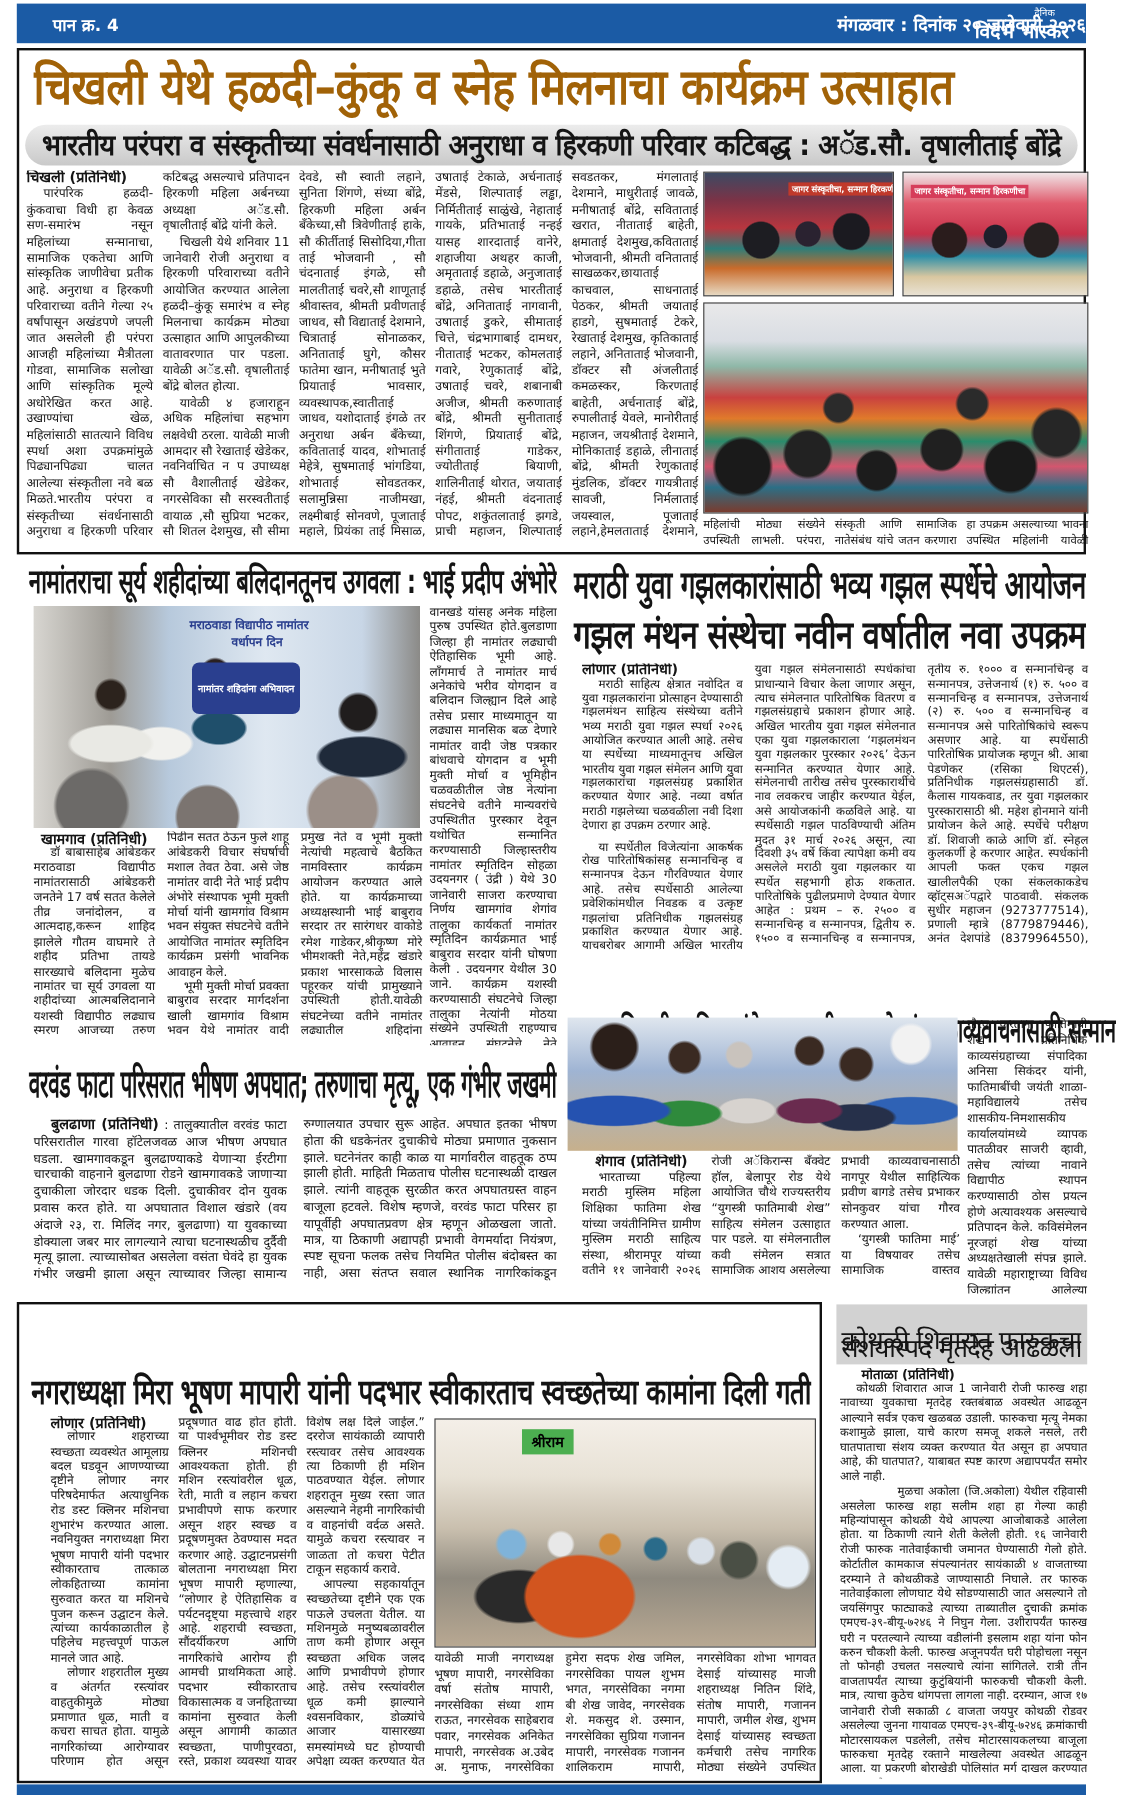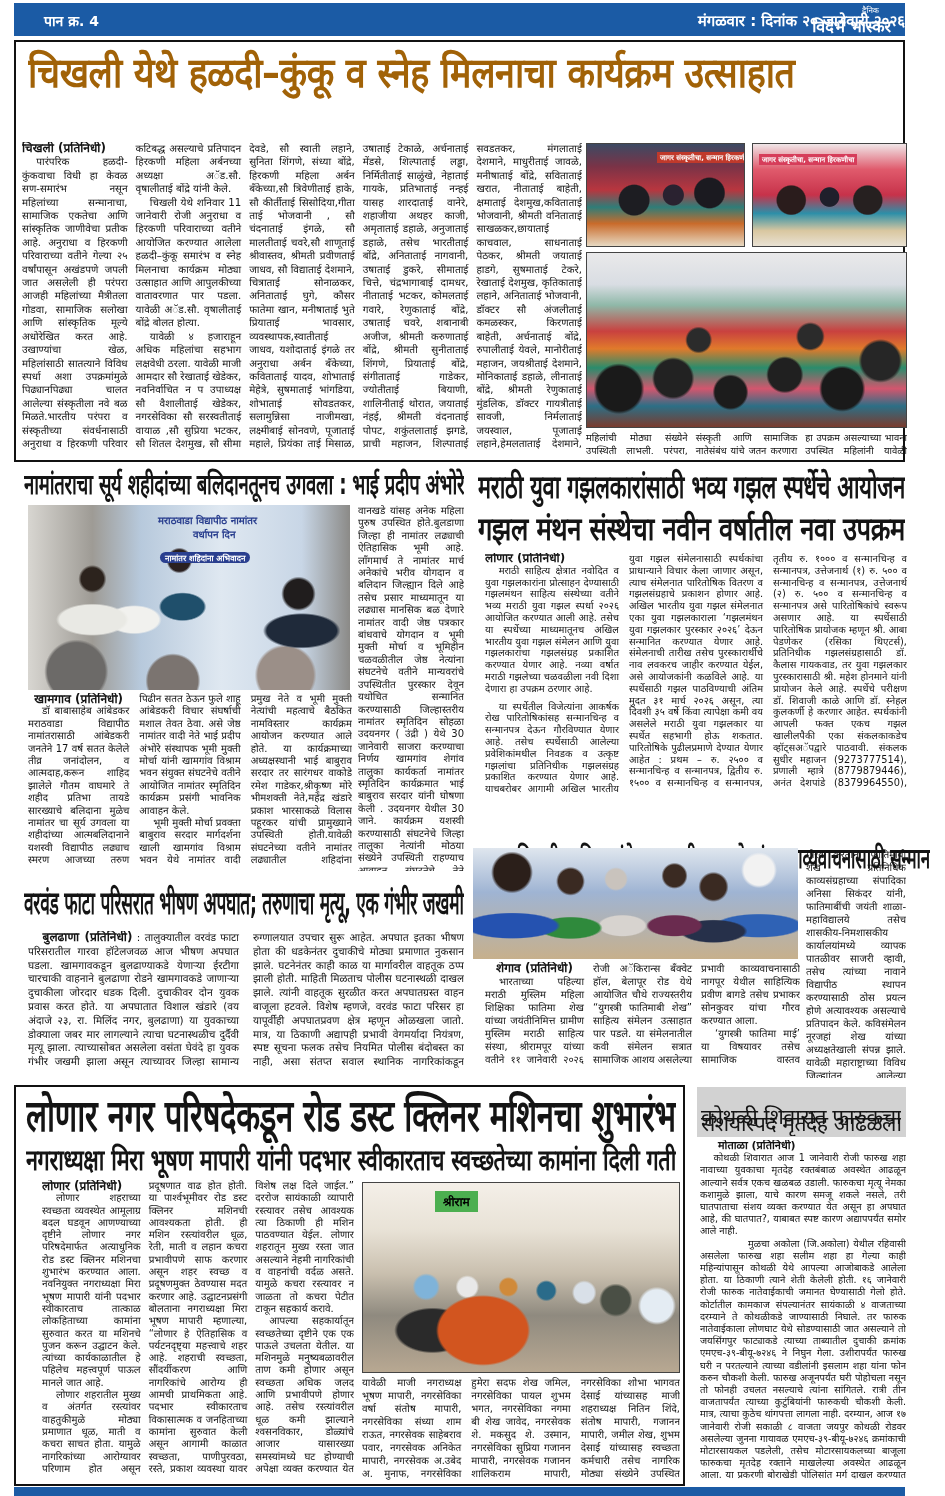--- a/index.html
+++ b/index.html
@@ -36,20 +36,23 @@
   <div class="abs bar" style="left: 14px; top: 3px; width: 891px; height: 33px; background: rgb(27, 91, 165);">
     <div class="abs hdr-pg">पान क्र. 4</div>
     <div class="abs hdr-date">मंगळवार : दिनांक २० जानेवारी २०२६</div>
     <div class="abs hdr-pre">दैनिक</div>
     <div class="abs hdr-name">विदर्भ भास्कर</div>
   </div>
 
   <div class="abs box" style="left:14px;top:40px;width:891px;height:422px;border-width:2px;">
     <div class="abs fit hl-main" style="left:12px;top:3px;width:862px;height:58px;">
       <span class="fit-inner" style="transform: scaleX(0.875127);">चिखली येथे हळदी–कुंकू  व स्नेह मिलनाचा कार्यक्रम उत्साहात</span>
+    </div>
+    <div class="abs fit pill" style="left:5px;top:62px;width:877px;height:34px;">
+      <span class="fit-inner" style="transform: scaleX(0.936053);">भारतीय परंपरा व संस्कृतीच्या संवर्धनासाठी अनुराधा व हिरकणी परिवार कटिबद्ध : अॅड.सौ. वृषालीताई बोंद्रे</span>
     </div>
     <div class="abs cols" style="left:6px;top:100px;width:560px;height:316px;column-count:5;column-gap:8px;font-size:10.2px;line-height:13.4px;">
       <p class="nodent">
           <span class="dateline">चिखली (प्रतिनिधी)</span>
         </p>
       <p>पारंपरिक हळदी-कुंकवाचा विधी हा केवळ सण-समारंभ नसून महिलांच्या सन्मानाचा, सामाजिक एकतेचा आणि सांस्कृतिक जाणीवेचा प्रतीक आहे. अनुराधा व हिरकणी परिवाराच्या वतीने गेल्या २५ वर्षांपासून अखंडपणे जपली जात असलेली ही परंपरा आजही महिलांच्या मैत्रीतला गोडवा, सामाजिक सलोखा आणि सांस्कृतिक मूल्ये अधोरेखित करत आहे. उखाण्यांचा खेळ, महिलांसाठी सातत्याने विविध स्पर्धा अशा उपक्रमांमुळे पिढ्यानपिढ्या चालत आलेल्या संस्कृतीला नवे बळ मिळते.भारतीय परंपरा व संस्कृतीच्या संवर्धनासाठी अनुराधा व हिरकणी परिवार कटिबद्ध असल्याचे प्रतिपादन हिरकणी महिला अर्बनच्या अध्यक्षा अॅड.सौ. वृषालीताई बोंद्रे यांनी केले.</p>
       <p>चिखली येथे शनिवार 11 जानेवारी रोजी अनुराधा व हिरकणी परिवाराच्या वतीने आयोजित करण्यात आलेला हळदी–कुंकू समारंभ व स्नेह मिलनाचा कार्यक्रम मोठ्या उत्साहात आणि आपुलकीच्या वातावरणात पार पडला. यावेळी अॅड.सौ. वृषालीताई बोंद्रे बोलत होत्या.</p>
       <p>यावेळी ४ हजाराहून अधिक महिलांचा सहभाग लक्षवेधी ठरला. यावेळी माजी आमदार सौ रेखाताई खेडेकर, नवनिर्वाचित न प उपाध्यक्ष सौ वैशालीताई खेडेकर, नगरसेविका सौ सरस्वतीताई वायाळ ,सौ सुप्रिया भटकर, सौ शितल देशमुख, सौ सीमा देवडे, सौ स्वाती लहाने, सुनिता शिंगणे, संध्या बोंद्रे, हिरकणी महिला अर्बन बँकेच्या,सौ त्रिवेणीताई हाके, सौ कीर्तीताई सिसोदिया,गीता ताई भोजवानी , सौ चंदनाताई इंगळे, सौ मालतीताई चवरे,सौ शाणूताई श्रीवास्तव, श्रीमती प्रवीणताई जाधव, सौ विद्याताई देशमाने, चित्राताई सोनाळकर, अनिताताई घुगे, कौसर फातेमा खान, मनीषाताई भुते प्रियाताई भावसार, व्यवस्थापक,स्वातीताई जाधव, यशोदाताई इंगळे तर अनुराधा अर्बन बँकेच्या, कविताताई यादव, शोभाताई मेहेत्रे, सुषमाताई भांगडिया, शोभाताई सोवडतकर, सलामुन्निसा नाजीमखा, लक्ष्मीबाई सोनवणे, पूजाताई महाले, प्रियंका ताई मिसाळ, उषाताई टेकाळे, अर्चनाताई मेंडसे, शिल्पाताई लड्ढा, निर्मितीताई साळुंखे, नेहाताई गायके, प्रतिभाताई नन्हई यासह शारदाताई वानेरे, शहाजीया अथहर काजी, अमृताताई डहाळे, अनुजाताई डहाळे, तसेच भारतीताई बोंद्रे, अनिताताई नागवानी, उषाताई डुकरे, सीमाताई चित्ते, चंद्रभागाबाई दामधर, नीताताई भटकर, कोमलताई गवारे, रेणुकाताई बोंद्रे, उषाताई चवरे, शबानाबी अजीज, श्रीमती करुणाताई बोंद्रे, श्रीमती सुनीताताई शिंगणे, प्रियाताई बोंद्रे, संगीताताई गाडेकर, ज्योतीताई बियाणी, शालिनीताई थोरात, जयाताई नंहई, श्रीमती वंदनाताई पोपट, शकुंतलाताई झगडे, प्राची महाजन, शिल्पाताई सवडतकर, मंगलाताई देशमाने, माधुरीताई जावळे, मनीषाताई बोंद्रे, सविताताई खरात, नीताताई बाहेती, क्षमाताई देशमुख,कविताताई भोजवानी, श्रीमती वनिताताई साखळकर,छायाताई काचवाल, साधनाताई पेठकर, श्रीमती जयाताई हाडगे, सुषमाताई टेकरे, रेखाताई देशमुख, कृतिकाताई लहाने, अनिताताई भोजवानी, डॉक्टर सौ अंजलीताई कमळस्कर, किरणताई बाहेती, अर्चनाताई बोंद्रे, रुपालीताई येवले, मानोरीताई महाजन, जयश्रीताई देशमाने, मोनिकाताई डहाळे, लीनाताई बोंद्रे, श्रीमती रेणुकाताई मुंडलिक, डॉक्टर गायत्रीताई सावजी, निर्मलाताई जयस्वाल, पूजाताई लहाने,हेमलताताई देशमाने, संध्या बोंद्रे, संगीता ताई बोन्द्रे, मायाताई जाधव, मितालीताई रूपालीया, सुचीताताई वळसे, साधनाताई फितवे यासह सामाजिक क्षेत्रातील महिलांची मोठ्या संख्येने उपस्थिती होती.</p>
 
     </div>
@@ -98,21 +101,21 @@
          radial-gradient(ellipse at 20% 62%,#e9e9e4 0 9%,transparent 10%),
          radial-gradient(ellipse at 33% 62%,#f1f1ee 0 8%,transparent 9%),
          radial-gradient(circle at 84% 48%,#201d1d 0 5%,transparent 6%),
          radial-gradient(ellipse at 85% 68%,#1f2a3a 0 9%,transparent 10%),
          radial-gradient(circle at 15% 90%,#6c6a68 0 9%,transparent 10%),
          radial-gradient(circle at 45% 95%,#7b7470 0 10%,transparent 11%),
          radial-gradient(circle at 80% 92%,#9b8f88 0 9%,transparent 10%),
          linear-gradient(90deg,#d8d6d1 0%,#9e9b95 20%,#b7c9dc 35%,#dfe8f1 60%,#c8d6e6 85%,#8b8a87 100%);">
     <div class="ph-banner" style="left:130px;top:8px;font-size:10px;color:#2a3f8f;">मराठवाडा विद्यापीठ नामांतर</div>
     <div class="ph-banner" style="left:165px;top:22px;font-size:10px;color:#2a3f8f;">वर्धापन दिन</div>
-    <div class="ph-banner" style="left:132px;top:47px;font-size:8px;color:#fff;background:#2a3f8f;padding:0 5px;border-radius:6px;">नामांतर शहिदांना अभिवादन</div>
+    <div class="ph-banner" style="left:132px;top:47px;font-size:8px;color:#fff;background:#2a3f8f;padding:16px 5px;border-radius:6px;">नामांतर शहिदांना अभिवादन</div>
   </div>
   <div class="abs cols" style="left:28px;top:693px;width:324px;height:178px;column-count:3;column-gap:10px;font-size:10px;line-height:12.4px;">
     <p class="nodent" style="text-align:center">
         <span class="dateline">खामगाव (प्रतिनिधी)</span>
       </p>
     <p>डॉ बाबासाहेब आंबेडकर मराठवाडा विद्यापीठ नामांतरासाठी आंबेडकरी जनतेने 17 वर्ष सतत केलेले तीव्र जनांदोलन, व आत्मदाह,करून शाहिद झालेले गौतम वाघमारे ते शहीद प्रतिभा तायडे सारख्याचे बलिदाना मुळेच नामांतर चा सूर्य उगवला या शहीदांच्या आत्मबलिदानाने यशस्वी विद्यापीठ लढ्याच स्मरण आजच्या तरुण पिढीन सतत ठेऊन फुले शाहू आंबेडकरी विचार संघर्षाची मशाल तेवत ठेवा. असे जेष्ठ नामांतर वादी नेते भाई प्रदीप अंभोरे संस्थापक भूमी मुक्ती मोर्चा यांनी खामगांव विश्राम भवन संयुक्त संघटनेचे वतीने आयोजित नामांतर स्मृतिदिन कार्यक्रम प्रसंगी भावनिक आवाहन केले.</p>
     <p>भूमी मुक्ती मोर्चा प्रवक्ता बाबुराव सरदार मार्गदर्शना खाली खामगांव विश्राम भवन येथे नामांतर वादी प्रमुख नेते व भूमी मुक्ती नेत्यांची महत्वाचे बैठकित नामविस्तार कार्यक्रम आयोजन करण्यात आले होते. या कार्यक्रमाच्या अध्यक्षस्थानी भाई बाबुराव सरदार तर सारंगधर वाकोडे रमेश गाडेकर,श्रीकृष्ण मोरे भीमशक्ती नेते,महेंद्र खंडारे प्रकाश भारसाकळे विलास पहूरकर यांची प्रामुख्याने उपस्थिती होती.यावेळी संघटनेच्या वतीने नामांतर लढ्यातील शहिदांना अभिवादन करण्यात आले.प्रसंगी भास्कर अंभोरे कदीरभाई शेषराव तायडे विलास गवई प्रकाश भारसाखले विलास पहूरकर शक्ती जाधव गौतम जाधव दिपा पवार विशाल खंडारे राजेंद्र वानखडे जनार्धन वानखडे शांताबाई चव्हाण शोभा</p>
   </div>
   <div class="abs cols" style="left:358px;top:505px;width:106px;height:366px;font-size:10px;line-height:12.4px;">
     <p class="nodent">वानखडे यांसह अनेक महिला पुरुष उपस्थित होते.बुलडाणा जिल्हा ही नामांतर लढ्याची ऐतिहासिक भूमी आहे. लॉंगमार्च ते नामांतर मार्च अनेकांचे भरीव योगदान व बलिदान जिल्ह्यान दिले आहे तसेच प्रसार माध्यमातून या लढ्यास मानसिक बळ देणारे नामांतर वादी जेष्ठ पत्रकार बांधवाचे योगदान व भूमी मुक्ती मोर्चा व भूमिहीन चळवळीतील जेष्ठ नेत्यांना संघटनेचे वतीने मान्यवरांचे उपस्थितीत पुरस्कार देवून यथोचित सन्मानित करण्यासाठी जिल्हास्तरीय नामांतर स्मृतिदिन सोहळा उदयनगर ( उंद्री ) येथे 30 जानेवारी साजरा करण्याचा निर्णय खामगांव शेगांव तालुका कार्यकर्ता नामांतर स्मृतिदिन कार्यक्रमात भाई बाबुराव सरदार यांनी घोषणा केली . उदयनगर येथील 30 जाने. कार्यक्रम यशस्वी करण्यासाठी संघटनेचे जिल्हा तालुका नेत्यांनी मोठया संख्येने उपस्थिती राहण्याच आवाहन संघटनेचे नेते सारंगधर वाकोडे रमेश गाडेकर यांनी केले कार्यक्रमा चे प्रास्ताविक महेंद्र खंडारे यांनी केले. सुत्रसंचलन शिवदास तायडे</p>
@@ -163,23 +166,20 @@
         <span class="dateline">शेगाव (प्रतिनिधी)</span>
       </p>
     <p>भारताच्या पहिल्या मराठी मुस्लिम महिला शिक्षिका फातिमा शेख यांच्या जयंतीनिमित्त ग्रामीण मुस्लिम मराठी साहित्य संस्था, श्रीरामपूर यांच्या वतीने ११ जानेवारी २०२६ रोजी अॅकिरान्स बँक्वेट हॉल, बेलापूर रोड येथे आयोजित चौथे राज्यस्तरीय “युगस्त्री फातिमाबी शेख” साहित्य संमेलन उत्साहात पार पडले. या संमेलनातील कवी संमेलन सत्रात सामाजिक आशय असलेल्या प्रभावी काव्यवाचनासाठी नागपूर येथील साहित्यिक प्रवीण बागडे तसेच प्रभाकर सोनकुवर यांचा गौरव करण्यात आला.</p>
     <p>‘युगस्त्री फातिमा माई’ या विषयावर तसेच सामाजिक वास्तव मांडणाऱ्या कवितांच्या सादरीकरणासाठी दोन्ही कवींना मराठी भाषांतरित पवित्र कुरआन, प्रमाणपत्र व स्मृतीचिन्ह देऊन सन्मानित करण्यात आले. त्यांच्या या सन्मानाबद्दल साहित्यिक वर्तुळातून अभिनंदनाचा वर्षाव होत आहे. फातिमा शेख यांच्या कार्याचा</p>
   </div>
   <div class="abs cols" style="left:806px;top:848px;width:100px;height:230px;font-size:10px;line-height:13px;">
     <p class="nodent">गौरव करताना फातिमाबी शेख प्रतिनिधिक काव्यसंग्रहाच्या संपादिका अनिसा सिकंदर यांनी, फातिमाबींची जयंती शाळा-महाविद्यालये तसेच शासकीय-निमशासकीय कार्यालयांमध्ये व्यापक पातळीवर साजरी व्हावी, तसेच त्यांच्या नावाने विद्यापीठ स्थापन करण्यासाठी ठोस प्रयत्न होणे अत्यावश्यक असल्याचे प्रतिपादन केले. कविसंमेलन नूरजहां शेख यांच्या अध्यक्षतेखाली संपन्न झाले. यावेळी महाराष्ट्राच्या विविध जिल्ह्यांतून आलेल्या कवींनाही सन्मानित करण्यात आले. कार्यक्रमाचे प्रास्ताविक व सूत्रसंचालन खाजाभाई यांनी केले, तर आभारप्रदर्शन शफी सैय्यद यांनी केले.</p>
   </div>
 
   <div class="abs box" style="left:14px;top:1085px;width:671px;height:401px;">
-    <div class="abs fit" style="left:10px;top:2px;width:650px;height:54px;">
-      <span class="fit-inner" style="font-size: 44px; line-height: 54px; transform: scaleX(0.706522);">लोणार नगर परिषदेकडून रोड डस्ट क्लिनर मशिनचा शुभारंभ</span>
-    </div>
     <div class="abs fit" style="left:10px;top:55px;width:650px;height:36px;">
       <span class="fit-inner" style="font-size: 29px; line-height: 36px; transform: scaleX(0.744559);">नगराध्यक्षा मिरा भूषण मापारी यांनी पदभार स्वीकारताच स्वच्छतेच्या कामांना दिली गती</span>
     </div>
     <div class="abs cols" style="left:26px;top:93px;width:312px;height:300px;column-count:3;column-gap:8px;font-size:10px;line-height:12.3px;">
       <p class="nodent">
           <span class="dateline">लोणार (प्रतिनिधी)</span>
         </p>
       <p>लोणार शहराच्या स्वच्छता व्यवस्थेत आमूलाग्र बदल घडवून आणण्याच्या दृष्टीने लोणार नगर परिषदेमार्फत अत्याधुनिक रोड डस्ट क्लिनर मशिनचा शुभारंभ करण्यात आला. नवनियुक्त नगराध्यक्षा मिरा भूषण मापारी यांनी पदभार स्वीकारताच तात्काळ लोकहिताच्या कामांना सुरुवात करत या मशिनचे पुजन करून उद्घाटन केले. त्यांच्या कार्यकाळातील हे पहिलेच महत्त्वपूर्ण पाऊल मानले जात आहे.</p>
       <p>लोणार शहरातील मुख्य व अंतर्गत रस्त्यांवर वाहतुकीमुळे मोठ्या प्रमाणात धूळ, माती व कचरा साचत होता. यामुळे नागरिकांच्या आरोग्यावर परिणाम होत असून प्रदूषणात वाढ होत होती. या पार्श्वभूमीवर रोड डस्ट क्लिनर मशिनची आवश्यकता होती. ही मशिन रस्त्यांवरील धूळ, रेती, माती व लहान कचरा प्रभावीपणे साफ करणार असून शहर स्वच्छ व प्रदूषणमुक्त ठेवण्यास मदत करणार आहे. उद्घाटनप्रसंगी बोलताना नगराध्यक्षा मिरा भूषण मापारी म्हणाल्या, “लोणार हे ऐतिहासिक व पर्यटनदृष्ट्या महत्त्वाचे शहर आहे. शहराची स्वच्छता, सौंदर्यीकरण आणि नागरिकांचे आरोग्य ही आमची प्राथमिकता आहे. पदभार स्वीकारताच विकासात्मक व जनहिताच्या कामांना सुरुवात केली असून आगामी काळात स्वच्छता, पाणीपुरवठा, रस्ते, प्रकाश व्यवस्था यावर विशेष लक्ष दिले जाईल.” दररोज सायंकाळी व्यापारी रस्त्यावर तसेच आवश्यक त्या ठिकाणी ही मशिन पाठवण्यात येईल. लोणार शहरातून मुख्य रस्ता जात असल्याने नेहमी नागरिकांची व वाहनांची वर्दळ असते. यामुळे कचरा रस्त्यावर न जाळता तो कचरा पेटीत टाकून सहकार्य करावे.</p>
       <p>आपल्या सहकार्यातून स्वच्छतेच्या दृष्टीने एक एक पाऊले उचलता येतील. या मशिनमुळे मनुष्यबळावरील ताण कमी होणार असून स्वच्छता अधिक जलद आणि प्रभावीपणे होणार आहे. तसेच रस्त्यांवरील धूळ कमी झाल्याने श्वसनविकार, डोळ्यांचे आजार यासारख्या समस्यांमध्ये घट होण्याची अपेक्षा व्यक्त करण्यात येत आहे. रोड डस्ट क्लिनर मशिनच्या शुभारंभामुळे ‘स्वच्छ लोणार, सुंदर लोणार’ या संकल्पनेला बळ मिळाले असून नगर परिषद विकासाच्या दिशेने ठोस पावले टाकत असल्याचे चित्र स्पष्ट झाले आहे. नगर परिषद उपाध्यक्ष आबेद खान मोमिन खान, गटनेत्या सिमा नितिन शिंदे व गटनेते मयुर गोलेच्छा यांनी नारळ फोडून कार्य शुभारंभ केला.</p>

